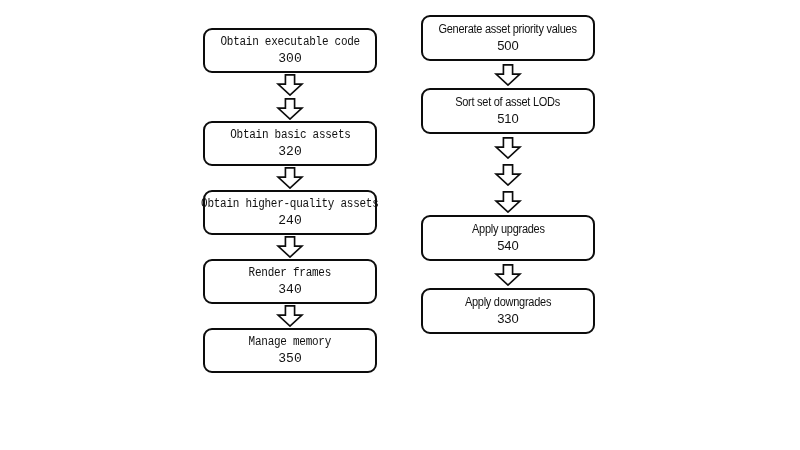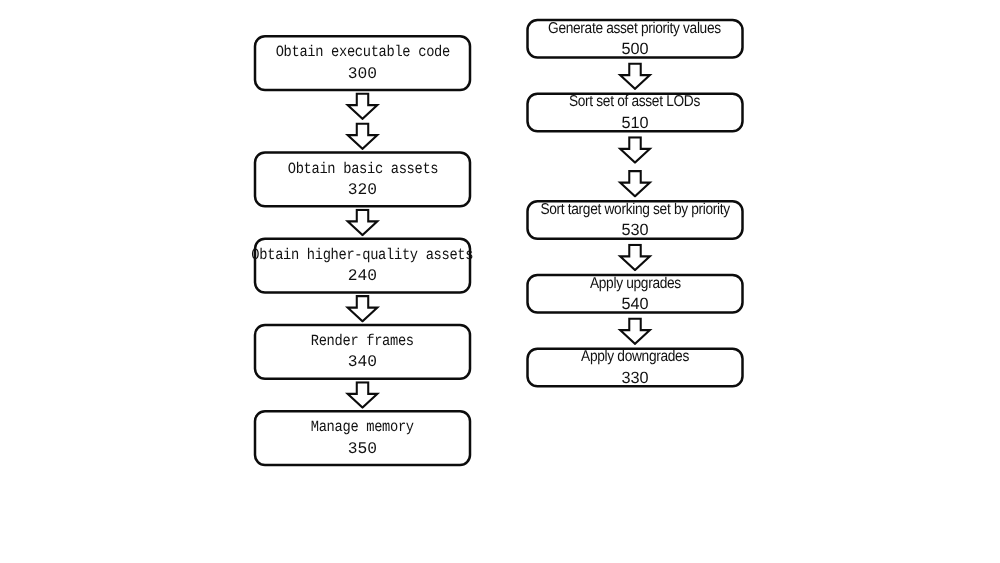--- a/index.html
+++ b/index.html
@@ -32,21 +32,21 @@
     border: 2.5px solid #0c0c0c;
     border-radius: 9px;
     background: #ffffff;
     display: flex;
     flex-direction: column;
     align-items: center;
     justify-content: center;
     text-align: center;
   }
   .col-left  .flow-box { height: 45px; }
-  .col-right .flow-box { height: 32px; }
+  .col-right .flow-box { height: 46px; }
 
   .box-label {
     display: inline-block;
     font-size: 12.5px;
     line-height: 1.15;
     letter-spacing: -0.3px;
     white-space: nowrap;
     transform: scaleX(0.88);
     transform-origin: center;
   }
@@ -128,24 +128,20 @@
       <span class="box-number">510</span>
     </div>
     <svg class="down-arrow" width="30" height="22" viewBox="0 0 30 24">
       <polygon points="10,1 20,1 20,11 28,11 15,23 2,11 10,11" fill="#ffffff" stroke="#0c0c0c" stroke-width="1.8" stroke-linejoin="miter"></polygon>
     </svg>
 
     <svg class="down-arrow" width="30" height="22" viewBox="0 0 30 24">
       <polygon points="10,1 20,1 20,11 28,11 15,23 2,11 10,11" fill="#ffffff" stroke="#0c0c0c" stroke-width="1.8" stroke-linejoin="miter"></polygon>
     </svg>
 
-    <div class="flow-box">
-      <span class="box-label">Sort target working set by priority</span>
-      <span class="box-number">530</span>
-    </div>
     <svg class="down-arrow" width="30" height="22" viewBox="0 0 30 24">
       <polygon points="10,1 20,1 20,11 28,11 15,23 2,11 10,11" fill="#ffffff" stroke="#0c0c0c" stroke-width="1.8" stroke-linejoin="miter"></polygon>
     </svg>
 
     <div class="flow-box">
       <span class="box-label">Apply upgrades</span>
       <span class="box-number">540</span>
     </div>
     <svg class="down-arrow" width="30" height="22" viewBox="0 0 30 24">
       <polygon points="10,1 20,1 20,11 28,11 15,23 2,11 10,11" fill="#ffffff" stroke="#0c0c0c" stroke-width="1.8" stroke-linejoin="miter"></polygon>

